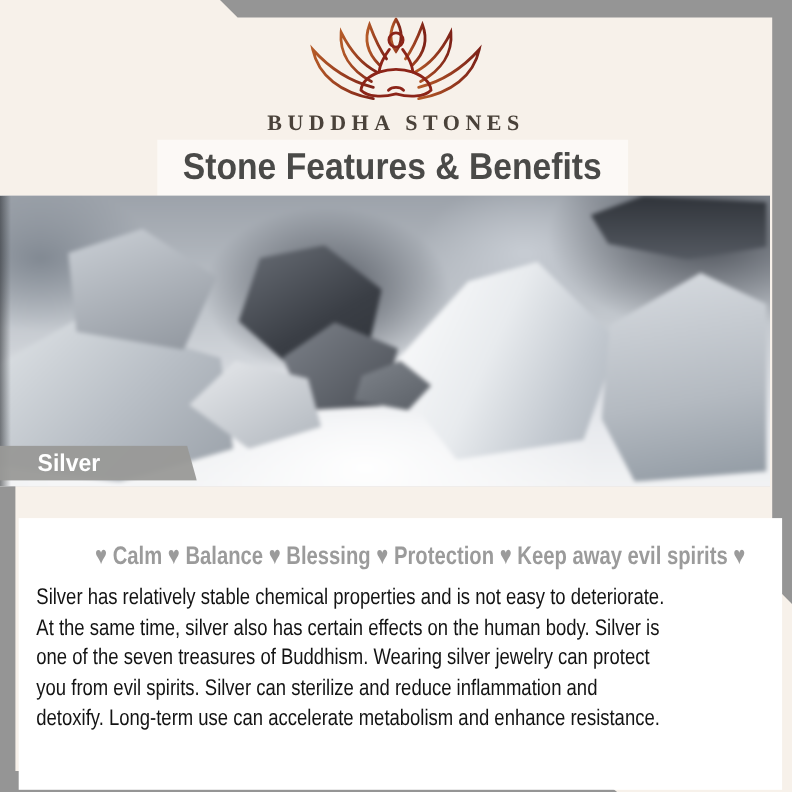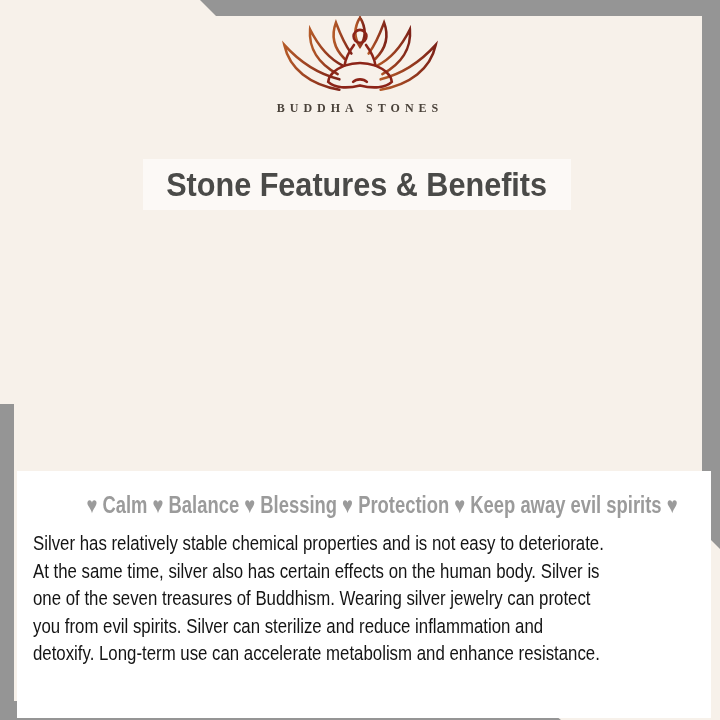--- a/index.html
+++ b/index.html
@@ -8,25 +8,25 @@
 
   
   .ribbon{position:absolute;inset:0;background:#959595;}
   .ribbon.top-right{clip-path:polygon(200px 0,720px 0,720px 549px,702px 531px,702px 16px,216px 16px);}
   .ribbon.bottom-left{clip-path:polygon(0 404px,14px 404px,14px 701px,537px 701px,561px 720px,0 720px);}
 
   
   .logo-wrap{position:absolute;top:14px;left:0;width:720px;text-align:center;}
   .logo-wrap svg{width:190px;height:86px;display:block;margin:0 auto;}
   .brand-name{margin-top:1px;font-family:"Liberation Serif",serif;font-weight:700;
-              font-size:12px;letter-spacing:5px;color:#4a423a;}
+              font-size:20px;letter-spacing:5px;color:#4a423a;}
 
   
   .title-band{position:absolute;left:143px;top:127px;width:428px;height:51px;
-              background:#fcf9f6;display:flex;align-items:center;justify-content:center;margin-top:32px;}
+              background:#fcf9f6;display:flex;align-items:center;justify-content:center;}
   .title-band h1{margin:0;font-size:34px;font-weight:bold;color:#4a4a48;
                  white-space:nowrap;transform:scaleX(.9);letter-spacing:0;}
 
   
   .photo{position:absolute;left:0;top:178px;width:700px;height:264px;overflow:hidden;background:#c9ced4;}
   .photo-art{position:absolute;inset:-8px;filter:blur(2px);}
   .rocks-base{position:absolute;inset:0;
     background:
       radial-gradient(170px 120px at 90px 215px, rgba(255,255,255,.95), rgba(255,255,255,0) 70%),
       radial-gradient(280px 150px at 340px 255px, rgba(255,255,255,.95), rgba(255,255,255,0) 75%),
@@ -106,20 +106,37 @@
         <path d="M102,79 C106,75 114,75 118,79"></path>
       </g>
     </svg>
     <div class="brand-name">BUDDHA STONES</div>
   </div>
 
   <div class="title-band">
     <h1>Stone Features &amp; Benefits</h1>
   </div>
 
+  <div class="photo">
+    <div class="photo-art">
+      <div class="rocks-base"></div>
+      <div class="shard s1"></div>
+      <div class="shard s2"></div>
+      <div class="shard s3"></div>
+      <div class="shard s4"></div>
+      <div class="shard s5"></div>
+      <div class="shard s6"></div>
+      <div class="shard s7"></div>
+      <div class="shard s8"></div>
+      <div class="shard s9"></div>
+    </div>
+    <div class="tag">
+      <span>Silver</span>
+    </div>
+  </div>
 
   <section class="card">
     <div class="benefits">♥ Calm ♥ Balance ♥ Blessing ♥ Protection ♥ Keep away evil spirits ♥</div>
     <p class="desc">Silver has relatively stable chemical properties and is not easy to deteriorate.
 At the same time, silver also has certain effects on the human body. Silver is
 one of the seven treasures of Buddhism. Wearing silver jewelry can protect
 you from evil spirits. Silver can sterilize and reduce inflammation and
 detoxify. Long-term use can accelerate metabolism and enhance resistance.</p>
   </section>
 

